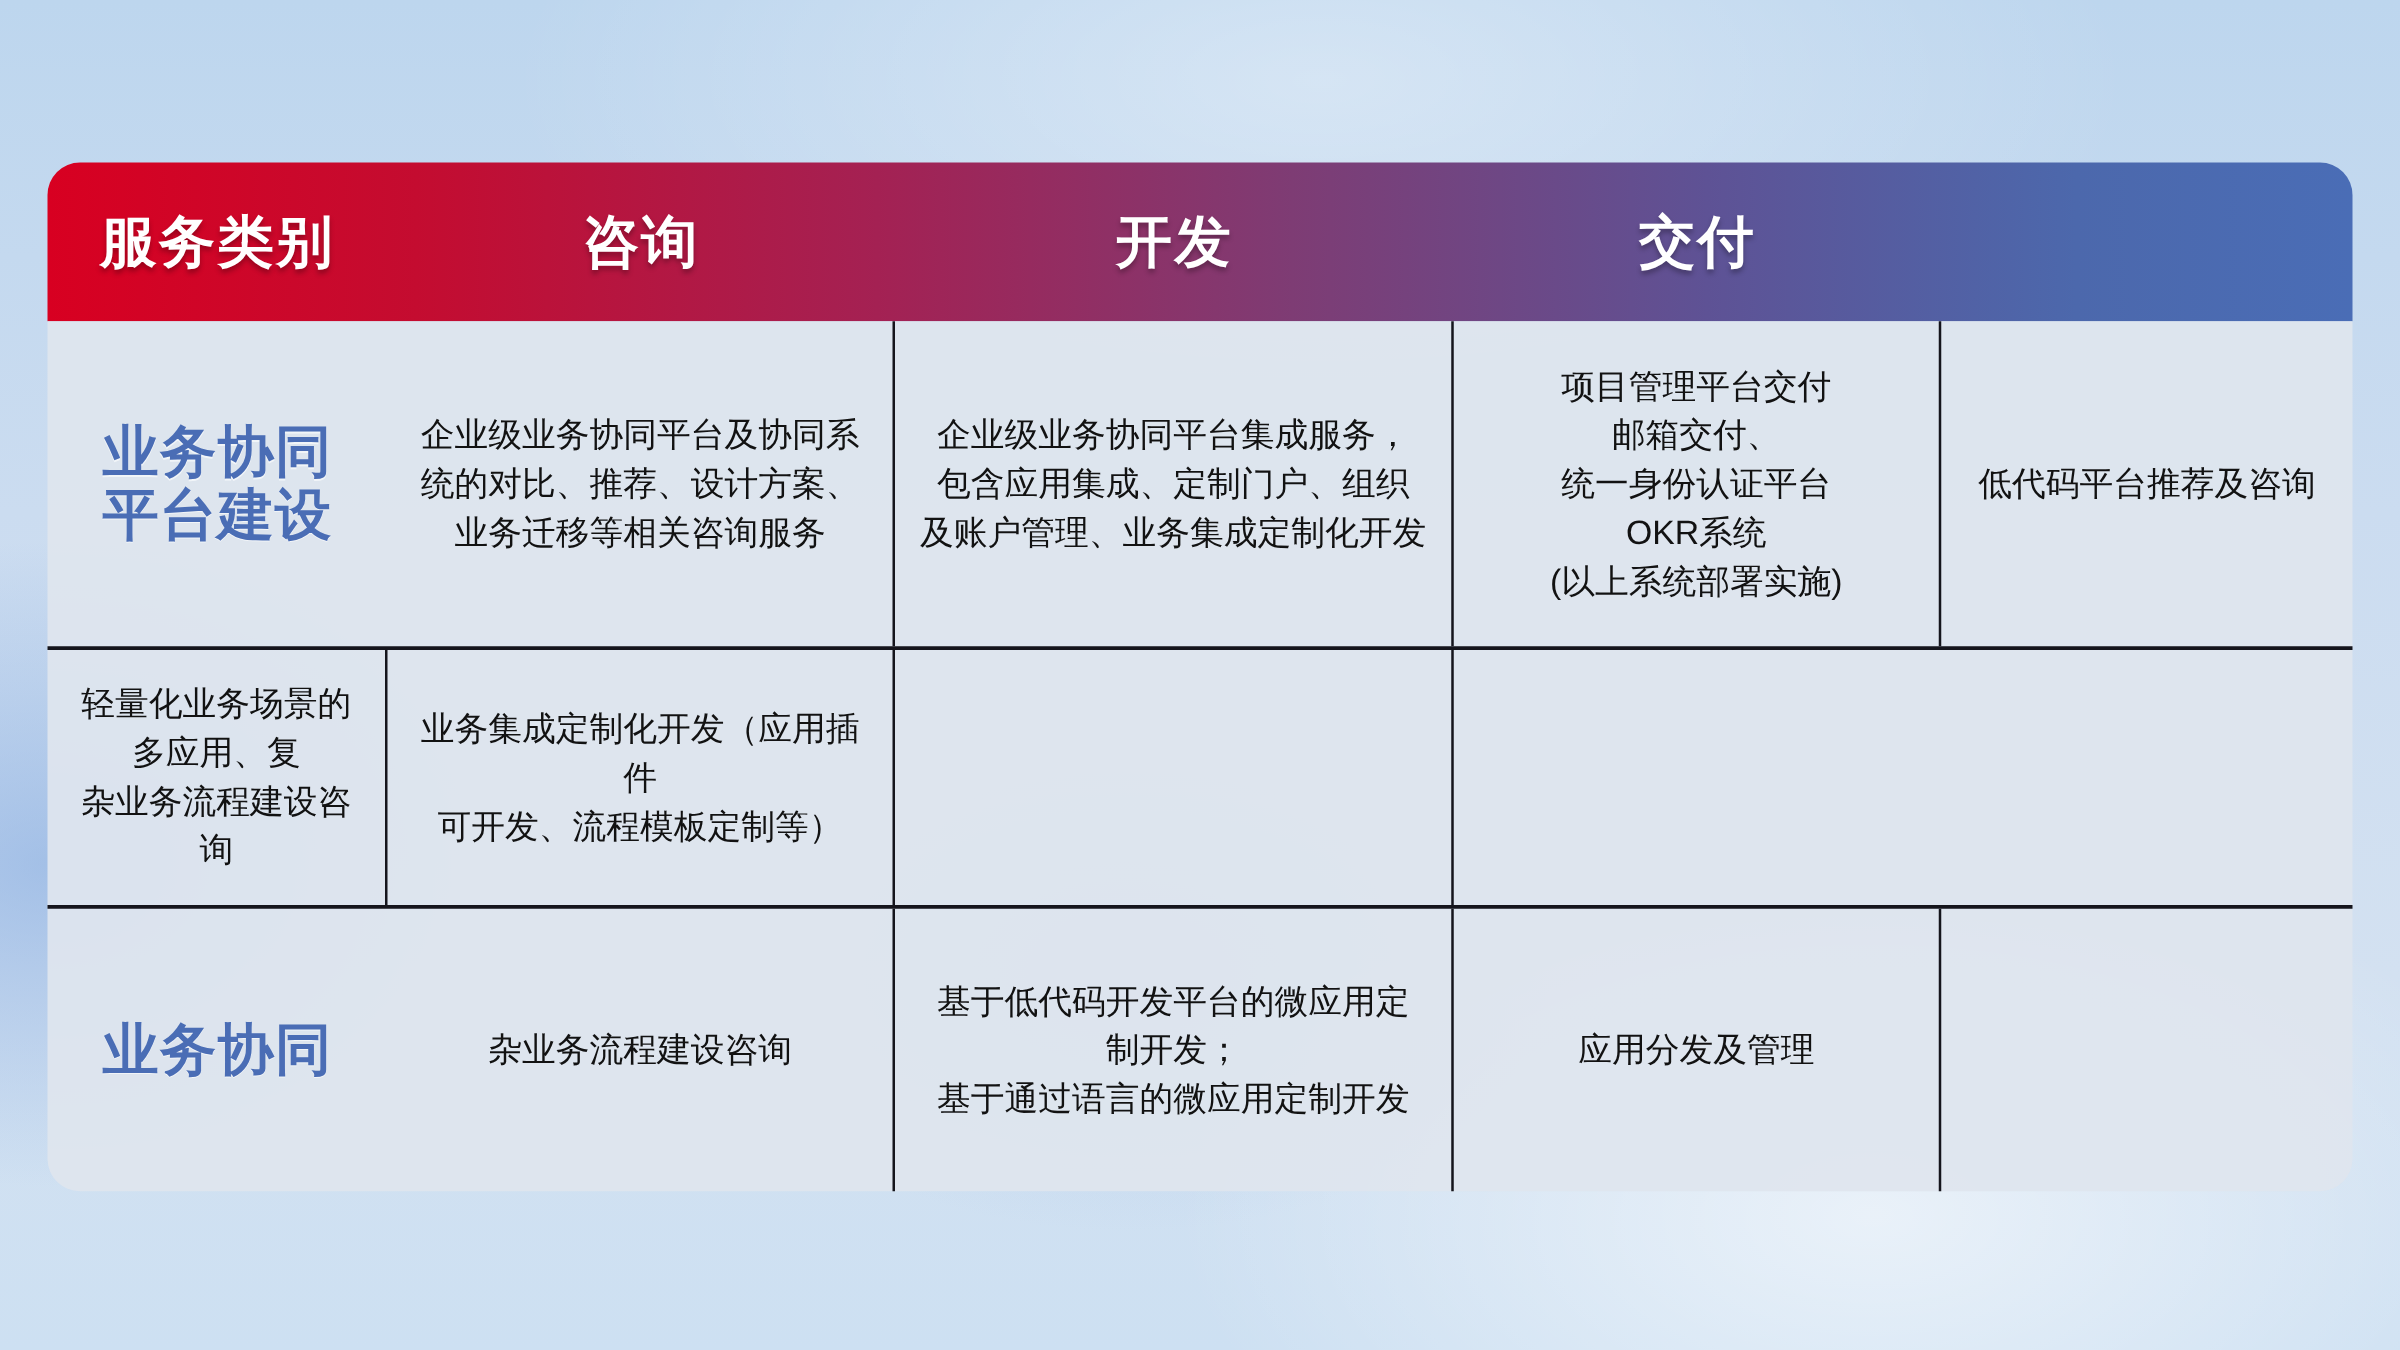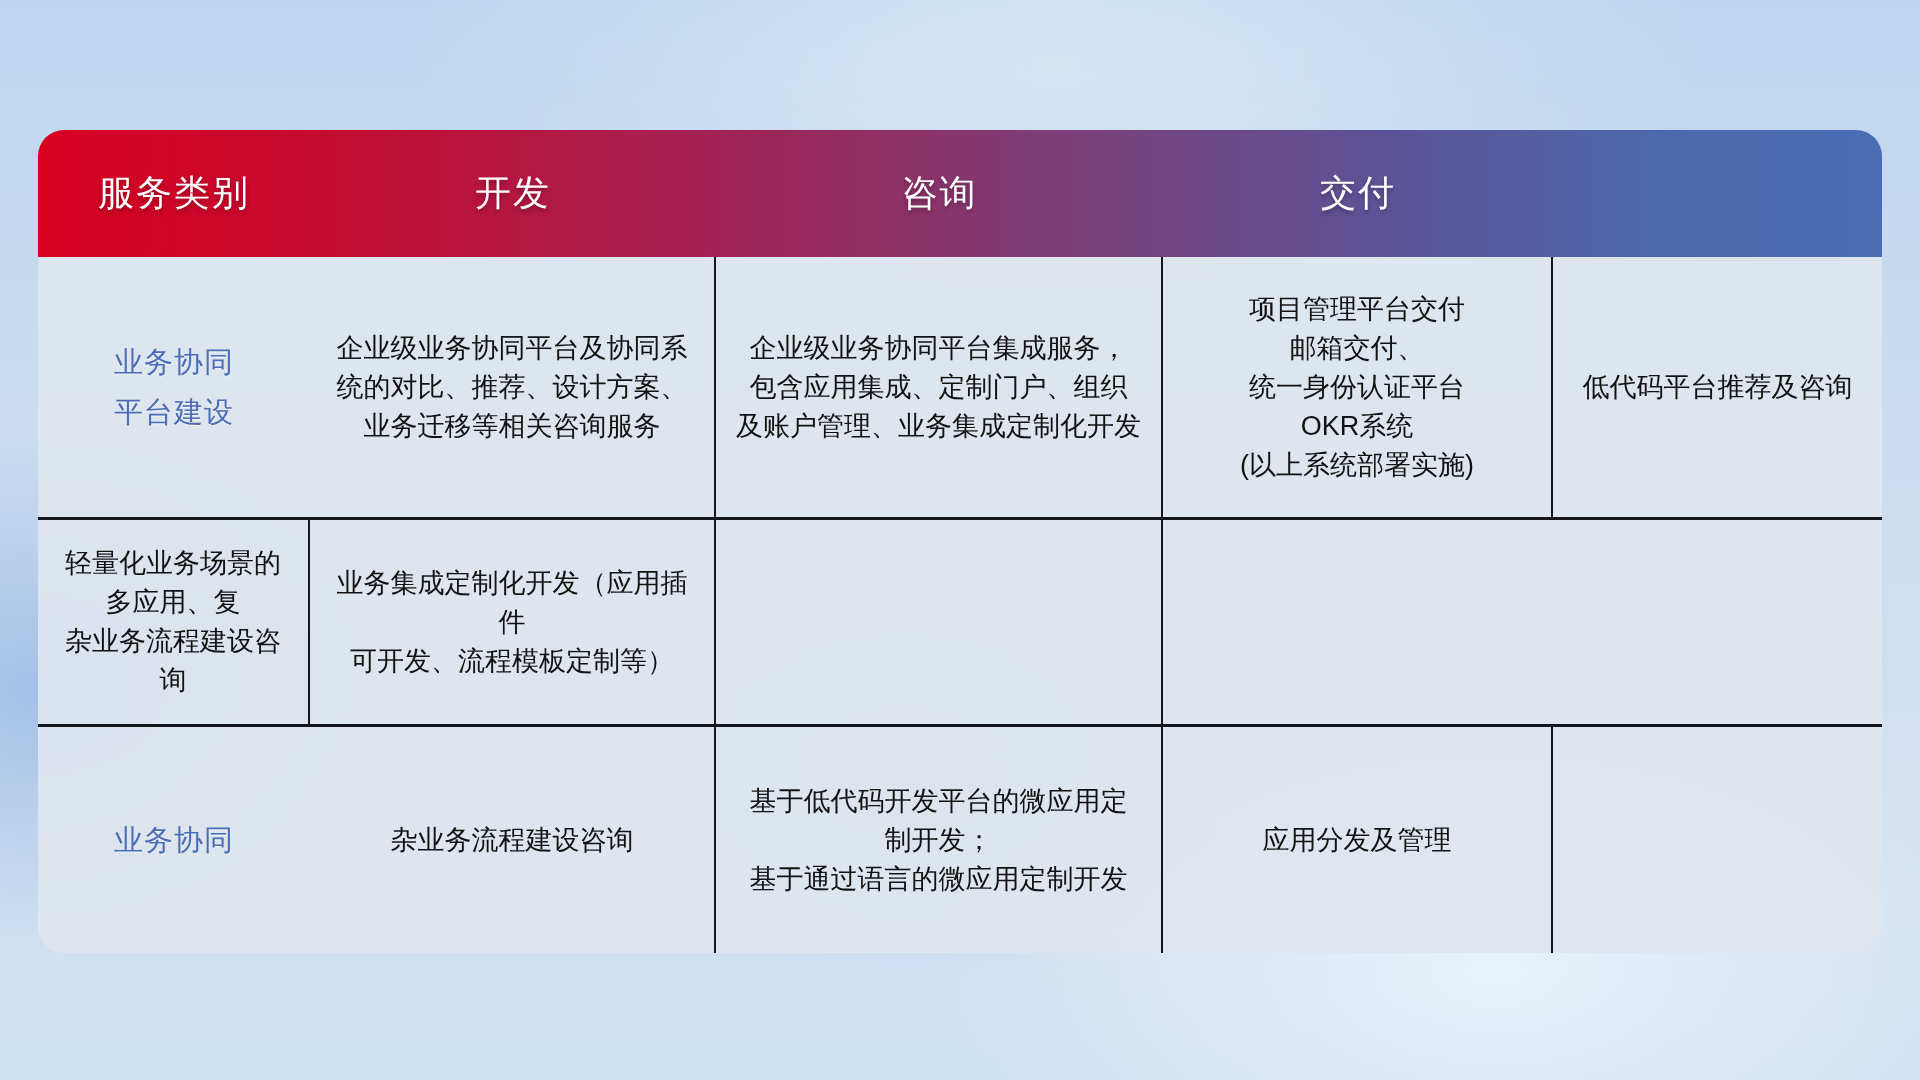--- a/index.html
+++ b/index.html
@@ -14,53 +14,53 @@
       linear-gradient(180deg,#bdd6ee 0%,#cbdcf0 38%,#d3e1f1 72%,#cde0f2 100%);
   }
   .table{position:absolute;left:38px;top:130px;width:1844px;}
   .thead{
     display:grid;grid-template-columns:272px 406px 447px 390px 329px;
     height:127px;border-radius:26px 26px 0 0;
     background:linear-gradient(90deg,#d80021 0%,#c40c30 16%,#a42153 36%,#7e3c74 54%,#5e5295 72%,#4c68ac 88%,#4a6db6 100%);
   }
   .hcell{
     display:flex;align-items:center;justify-content:center;
-    color:#ffffff;font-size:36px;font-weight:normal;letter-spacing:2px;
+    color:#ffffff;font-size:45px;font-weight:bold;letter-spacing:2px;
     text-shadow:0 3px 4px rgba(0,0,0,0.28);
   }
   .tbody{
     background:rgba(223,229,238,0.93);
     border-radius:0 0 26px 26px;
   }
   .trow{display:grid;grid-template-columns:272px 406px 447px 390px 329px;}
   .trow.r1{height:260px}
   .trow.r2{height:204px}
   .trow.r3{height:226px}
   .trow + .trow{border-top:3px solid #15151c;}
   .cell{
     display:flex;align-items:center;justify-content:center;
     text-align:center;white-space:pre-line;
     font-size:27px;line-height:39px;color:#121212;
     padding:6px 14px;box-sizing:border-box;overflow:hidden;
   }
   .cell.vline{border-right:2.5px solid #15151c;}
   .cell.cat{
-    font-size:29px;line-height:50px;font-weight:normal;color:#4a6db5;
+    font-size:45px;line-height:50px;font-weight:bold;color:#4a6db5;
     letter-spacing:1px;text-shadow:0 1px 0 rgba(255,255,255,0.6);
   }
 </style>
 </head>
 <body>
 
 <div class="table">
 
   <div class="thead">
     <div class="hcell">服务类别</div>
+    <div class="hcell">咨询</div>
     <div class="hcell">开发</div>
-    <div class="hcell">咨询</div>
     <div class="hcell">交付</div>
   </div>
 
   <div class="tbody">
 
     <div class="trow r1">
       <div class="cell cat">业务协同
 平台建设</div>
       <div class="cell vline">企业级业务协同平台及协同系
 统的对比、推荐、设计方案、

